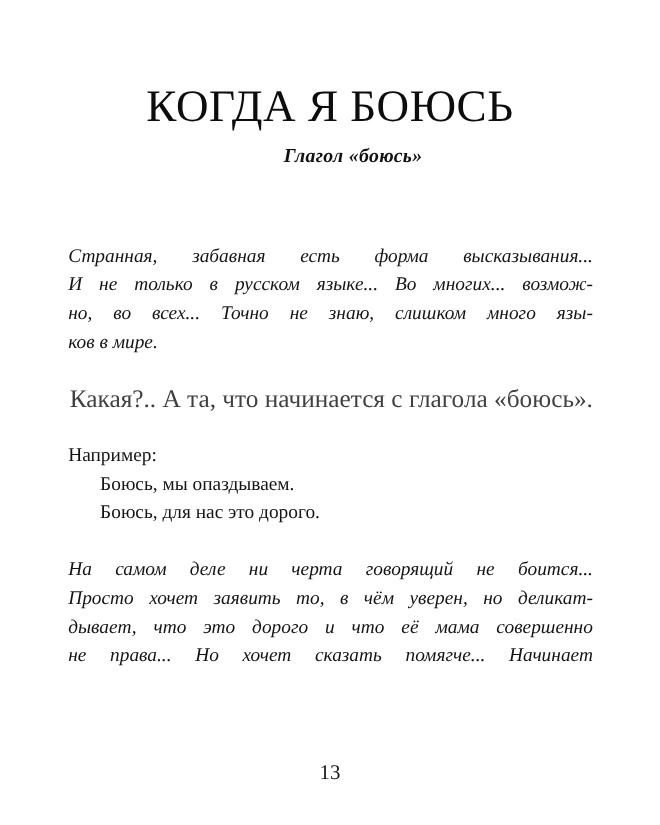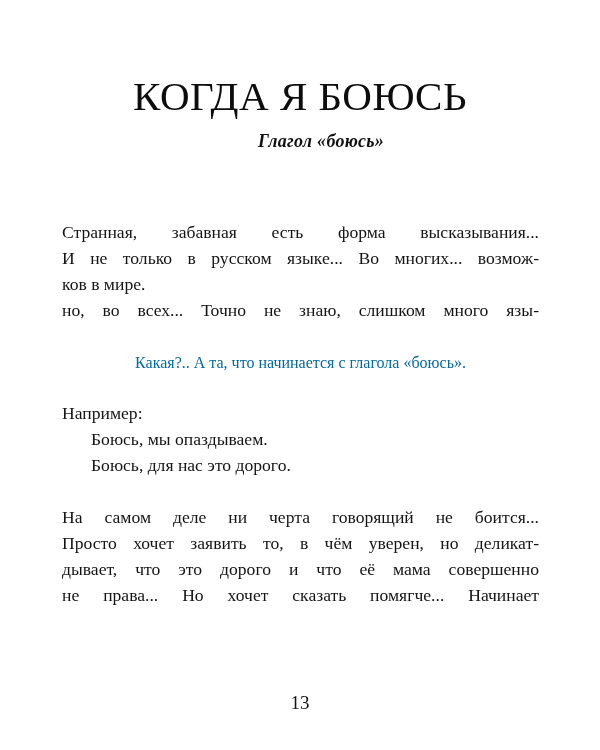--- a/index.html
+++ b/index.html
@@ -69,20 +69,21 @@
     color: #141414;
   }
   .para:last-child { margin-bottom: 0; }
 
   
   .para .ln {
     display: block;
     text-align: justify;
     text-align-last: justify;
     white-space: pre-wrap;
+    font-style: italic;
   }
   .para .ln.last {
     text-align-last: left;
   }
 
   .list-block {
     font-size: 17.6px;
     line-height: 25.9px;
     margin: 0 0 25.9px 0;
     color: #141414;
@@ -91,25 +92,25 @@
     display: block;
     text-align: left;
   }
   .list-block .item {
     display: block;
     text-align: left;
     padding-left: 29px;
   }
 
   .plain-line {
-    font-size: 16px;
+    font-size: 23px;
     line-height: 25.9px;
-    text-align: center;
+    text-align: right;
     margin: 0 0 25.9px 0;
-    color: #0369a1;
+    color: #404040;
   }
 
   
   .page-number {
     position: absolute;
     left: 0;
     top: 692px;
     width: 600px;
     text-align: center;
     font-size: 19px;
@@ -123,22 +124,22 @@
 
   <h1 class="chapter-title">КОГДА Я БОЮСЬ</h1>
 
   <div class="chapter-subtitle">Глагол «боюсь»</div>
 
   <div class="text-column">
 
     <p class="para">
       <span class="ln">Странная, забавная есть форма высказывания...</span>
       <span class="ln">И не только в русском языке... Во многих... возмож-</span>
+      <span class="ln">но, во всех... Точно не знаю, слишком много язы-</span>
       <span class="ln last">ков в мире.</span>
-      <span class="ln">но, во всех... Точно не знаю, слишком много язы-</span>
     </p>
 
     <p class="plain-line">Какая?.. А та, что начинается с глагола «боюсь».</p>
 
     <div class="list-block">
       <span class="lead">Например:</span>
       <span class="item">Боюсь, мы опаздываем.</span>
       <span class="item">Боюсь, для нас это дорого.</span>
     </div>
 

